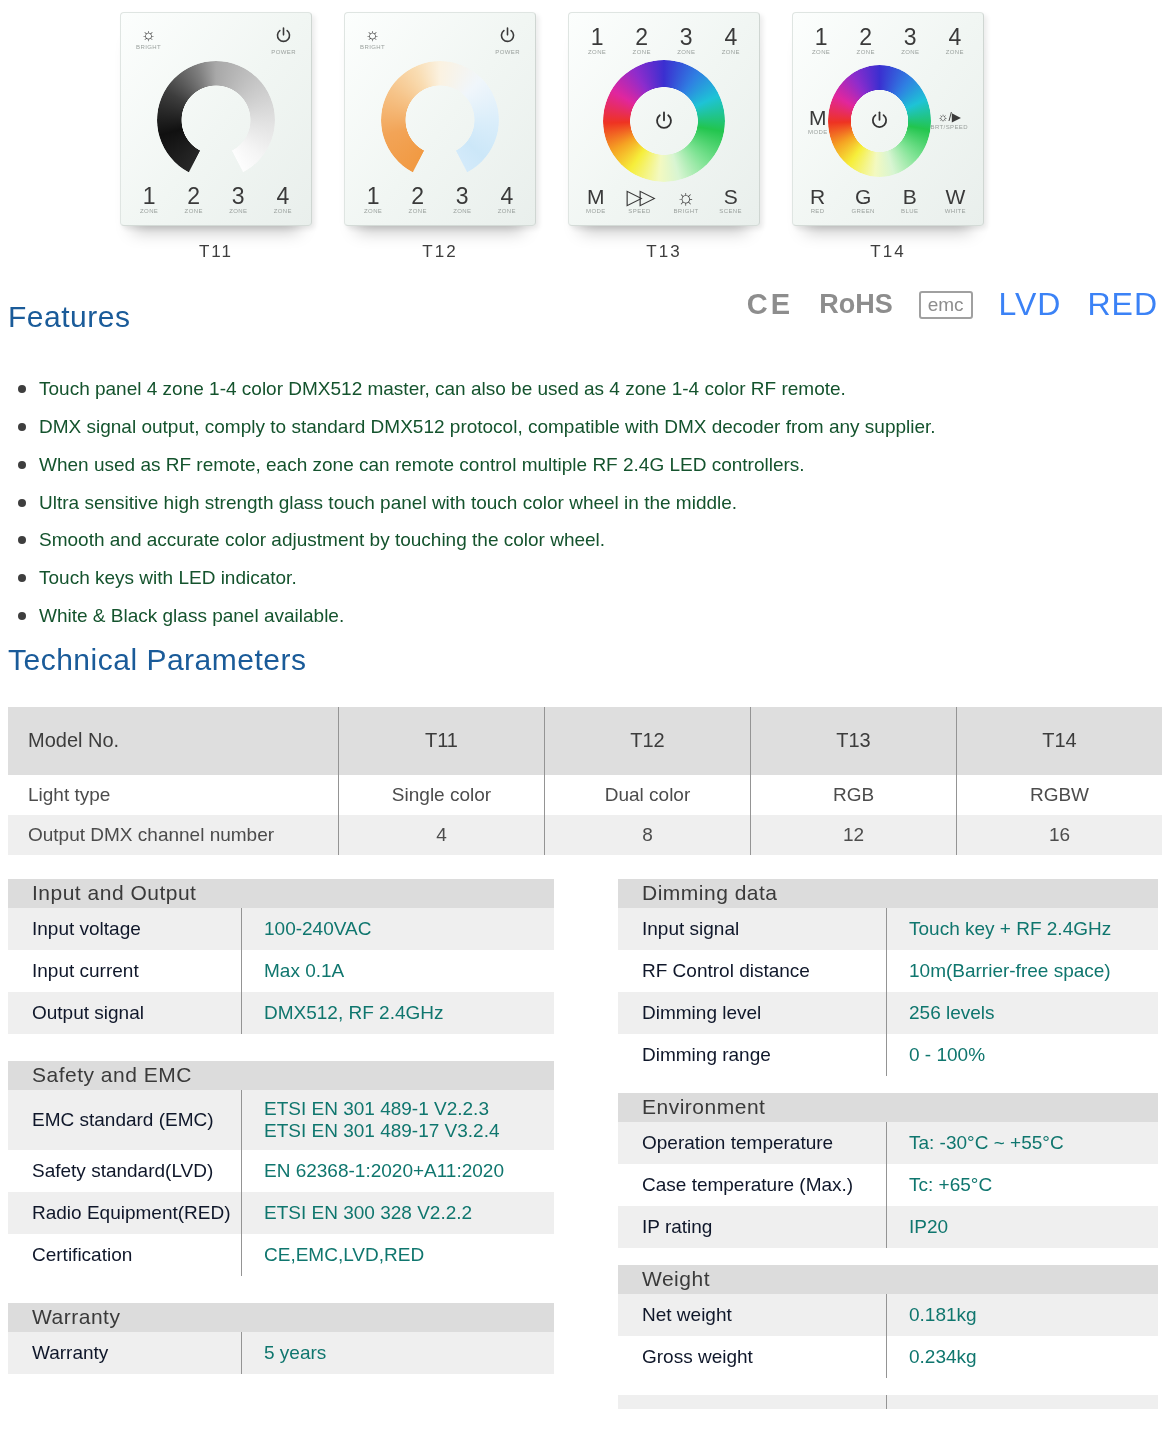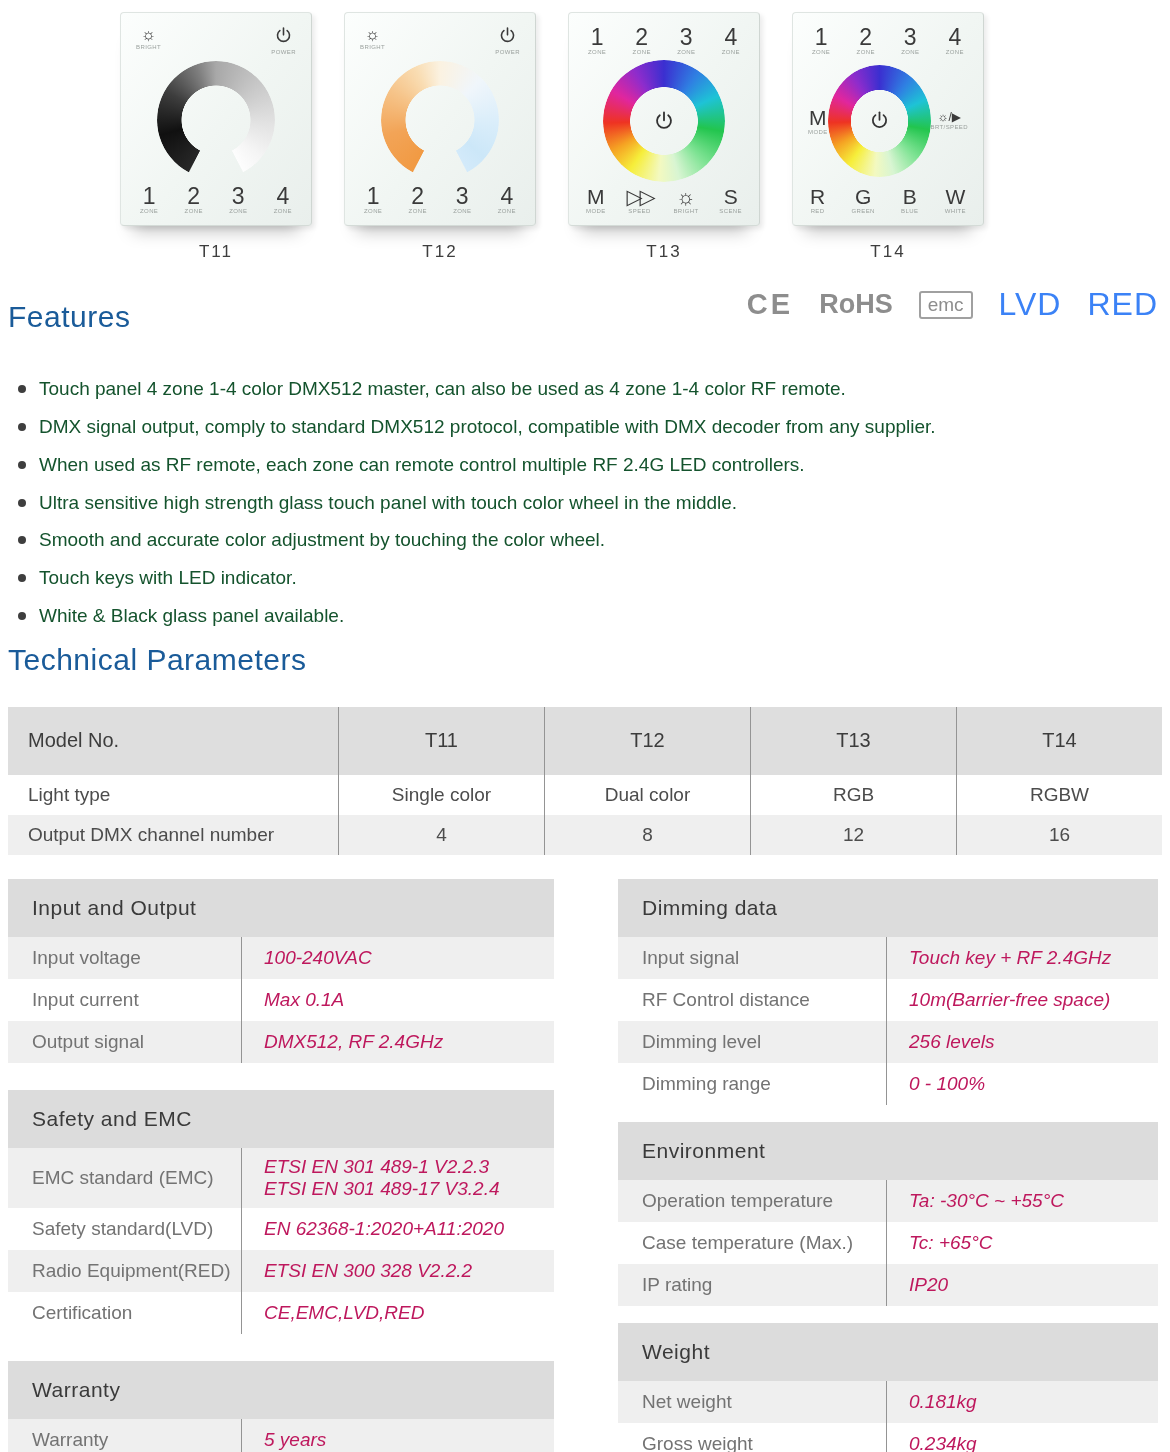--- a/index.html
+++ b/index.html
@@ -98,28 +98,28 @@
   .mt-cell:not(:first-child) { border-left:1px solid #949494; }
   .mt-body .mt-row:nth-child(1) { background:#ffffff; }
   .mt-body .mt-row:nth-child(2) { background:#efefef; }
 
   
   .spec-cols { display:flex; gap:64px; margin-top:24px; }
   .col-left { width:546px; }
   .col-right { width:540px; }
   .spec-table { margin-bottom:27px; }
   .col-right .spec-table { margin-bottom:17px; }
-  .spec-title { background:#dcdcdc; height:58px; display:flex; align-items:center; padding-left:24px; font-size:21px; color:#3a3a3a; letter-spacing:.5px; }
+  .spec-title { background:#dcdcdc; height:29px; display:flex; align-items:center; padding-left:24px; font-size:21px; color:#3a3a3a; letter-spacing:.5px; }
   .spec-row { display:grid; min-height:42px; }
   .col-left .spec-row { grid-template-columns:233px 1fr; }
   .col-right .spec-row { grid-template-columns:268px 1fr; }
   .spec-row:nth-child(odd) { background:#efefef; }
   .spec-row:nth-child(even) { background:#ffffff; }
-  .spec-label { display:flex; align-items:center; padding:8px 8px 8px 24px; font-size:19px; color:#737373; }
-  .spec-value { display:flex; align-items:center; padding:8px 8px 8px 22px; font-size:19px; color:#be185d; border-left:1px solid #949494; white-space:pre-line;font-style:italic; }
+  .spec-label { display:flex; align-items:center; padding:8px 8px 8px 24px; font-size:19px; color:#0f172a; }
+  .spec-value { display:flex; align-items:center; padding:8px 8px 8px 22px; font-size:19px; color:#0f766e; border-left:1px solid #949494; white-space:pre-line; }
   .stub-row { height:14px; background:#efefef; display:grid; }
   .col-right .stub-row { grid-template-columns:268px 1fr; }
   .stub-row .stub-cell { border-left:1px solid #949494; }
 </style>
 </head>
 <body>
 
 <div class="page">
 
   <div class="panels-row">

